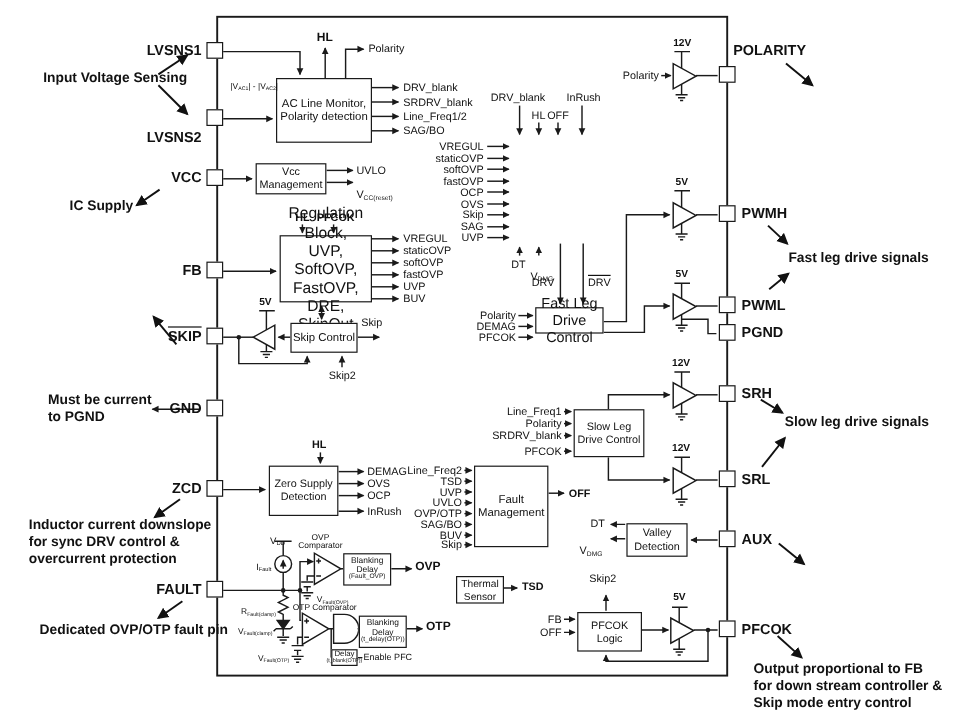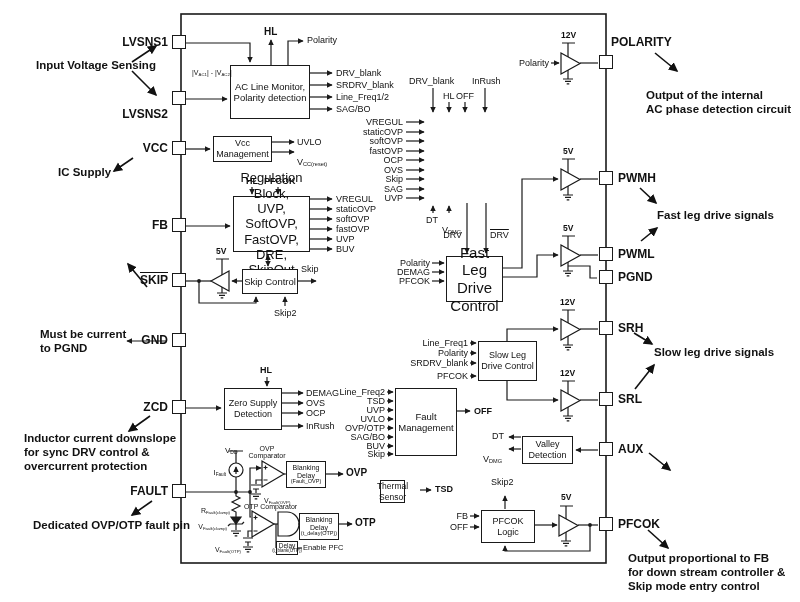--- a/index.html
+++ b/index.html
@@ -279,30 +279,30 @@
 Polarity detection</div>
 <div class="blk" style="left:213px;top:136px;width:59px;height:26px;font-size:9px">Vcc
 Management</div>
 <div class="blk" style="left:233px;top:196px;width:77px;height:56px;font-size:13px">Regulation Block,
 UVP, SoftOVP,
 FastOVP, DRE,
 SkipOut</div>
 <div class="blk" style="left:242px;top:269px;width:56px;height:25px">Skip Control</div>
 <div class="blk" style="left:224px;top:388px;width:58px;height:42px;font-size:9px">Zero Supply
 Detection</div>
-<div class="blk" style="left:446px;top:256px;width:57px;height:46px;font-size:15px">Fast Leg
+<div class="blk" style="left:446px;top:256px;width:57px;height:22px;font-size:12px">Fast Leg
 Drive Control</div>
 <div class="blk" style="left:478px;top:341px;width:59px;height:40px;font-size:9px">Slow Leg
 Drive Control</div>
 <div class="blk" style="left:395px;top:388px;width:62px;height:68px">Fault
 Management</div>
 <div class="blk" style="left:522px;top:436px;width:51px;height:28px;font-size:9px">Valley
 Detection</div>
 <div class="blk" style="left:481px;top:510px;width:54px;height:33px;font-size:9px">PFCOK Logic</div>
-<div class="blk" style="left:380px;top:480px;width:25px;height:23px;font-size:8.5px">Thermal
+<div class="blk" style="left:380px;top:480px;width:40px;height:23px;font-size:8.5px">Thermal
 Sensor</div>
 <div class="blk" style="left:286px;top:461px;width:40px;height:27px;font-size:7px;line-height:1.05">
   <span>Blanking
 Delay</span>
   <span style="font-size:5.5px">(Fault_OVP)</span>
 </div>
 <div class="blk" style="left:299px;top:513px;width:40px;height:27px;font-size:7px;line-height:1.05">
   <span>Blanking
 Delay</span>
   <span style="font-size:5.5px">(t_delay(OTP))</span>
@@ -314,22 +314,20 @@
 
 <div class="lbl ann" style="left:36px;top:58px">Input Voltage Sensing</div>
 <div class="lbl ann" style="left:58px;top:165px">IC Supply</div>
 <div class="lbl ann" style="left:40px;top:327px">Must be current
 to PGND</div>
 <div class="lbl ann" style="left:24px;top:431px">Inductor current downslope
 for sync DRV control &amp;
 overcurrent protection</div>
 <div class="lbl ann" style="left:33px;top:518px">Dedicated OVP/OTP fault pin</div>
 
-<div class="lbl ann" style="left:646px;top:88px">Output of the internal
-AC phase detection circuit</div>
 <div class="lbl ann" style="left:657px;top:208px">Fast leg drive signals</div>
 <div class="lbl ann" style="left:654px;top:345px">Slow leg drive signals</div>
 <div class="lbl ann" style="left:628px;top:551px">Output proportional to FB
 for down stream controller &amp;
 Skip mode entry control</div>
 
 <div class="lbl s10" style="left:264px;top:26px;font-weight:bold">HL</div>
 <div class="lbl" style="left:307px;top:35px">Polarity</div>
 <div class="lbl s7" style="left:192px;top:61px">
   <span>|V</span><span class="sb">AC1</span><span>| - |V</span><span class="sb">AC2</span><span>|</span>

